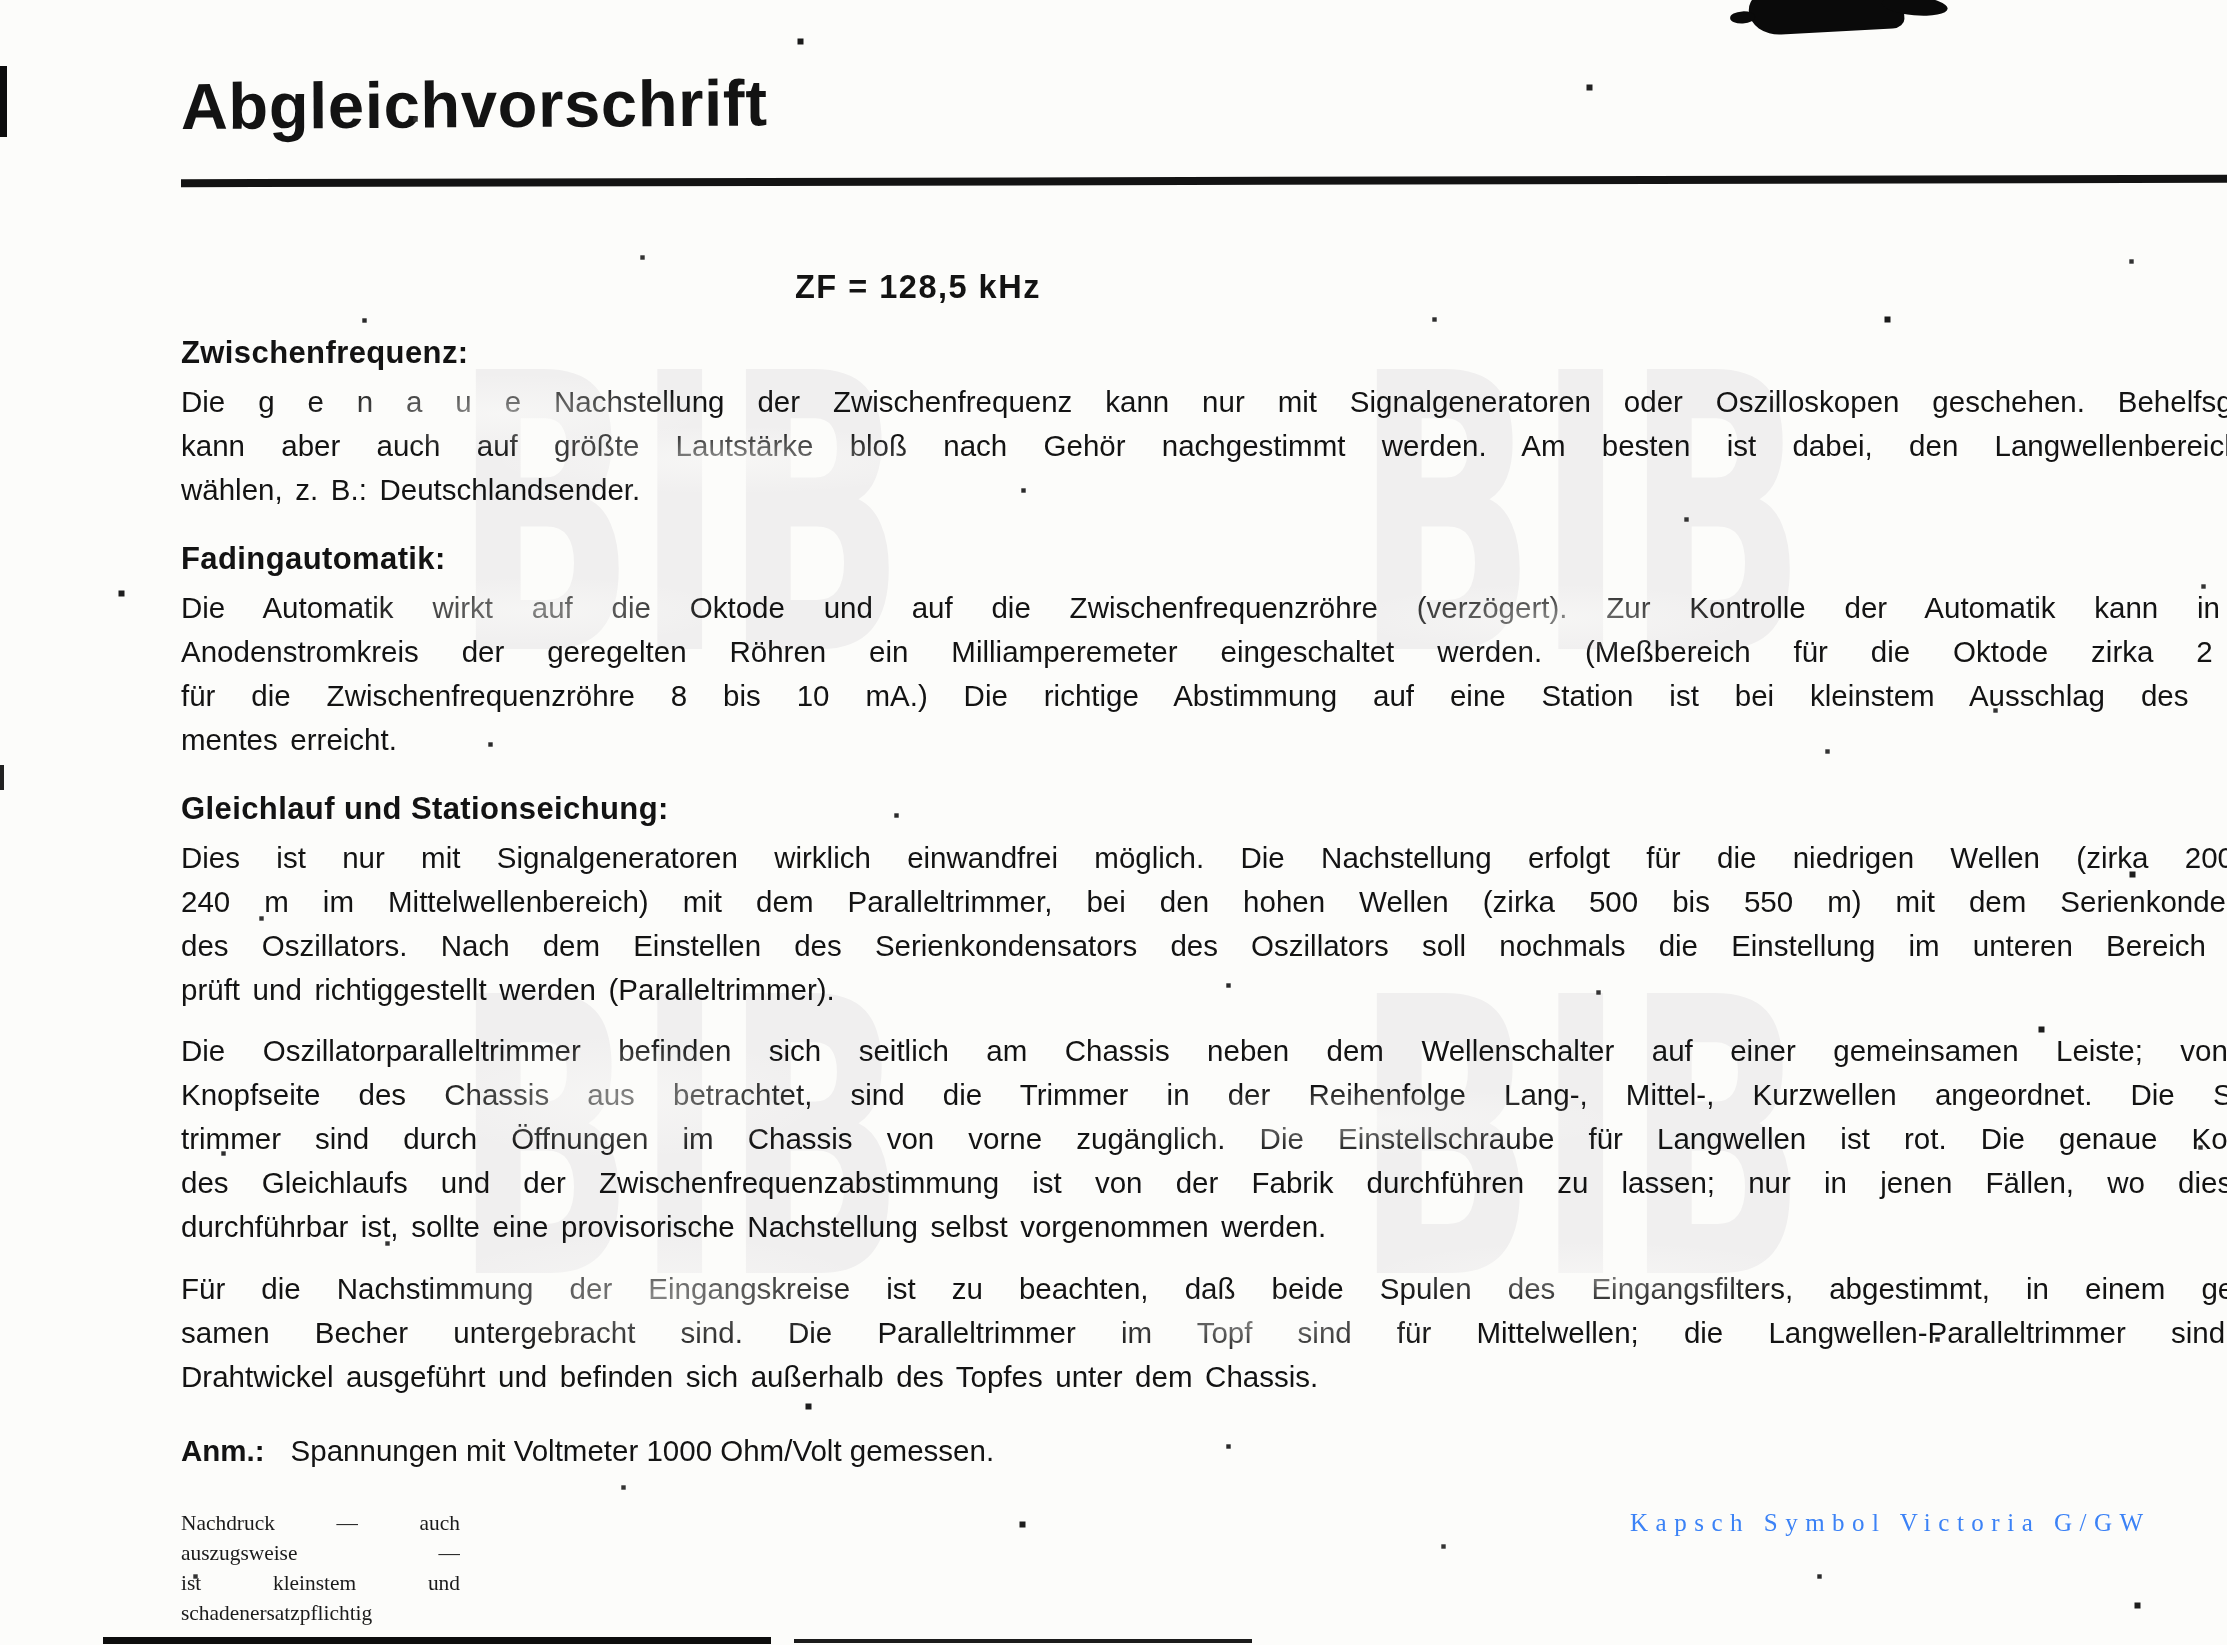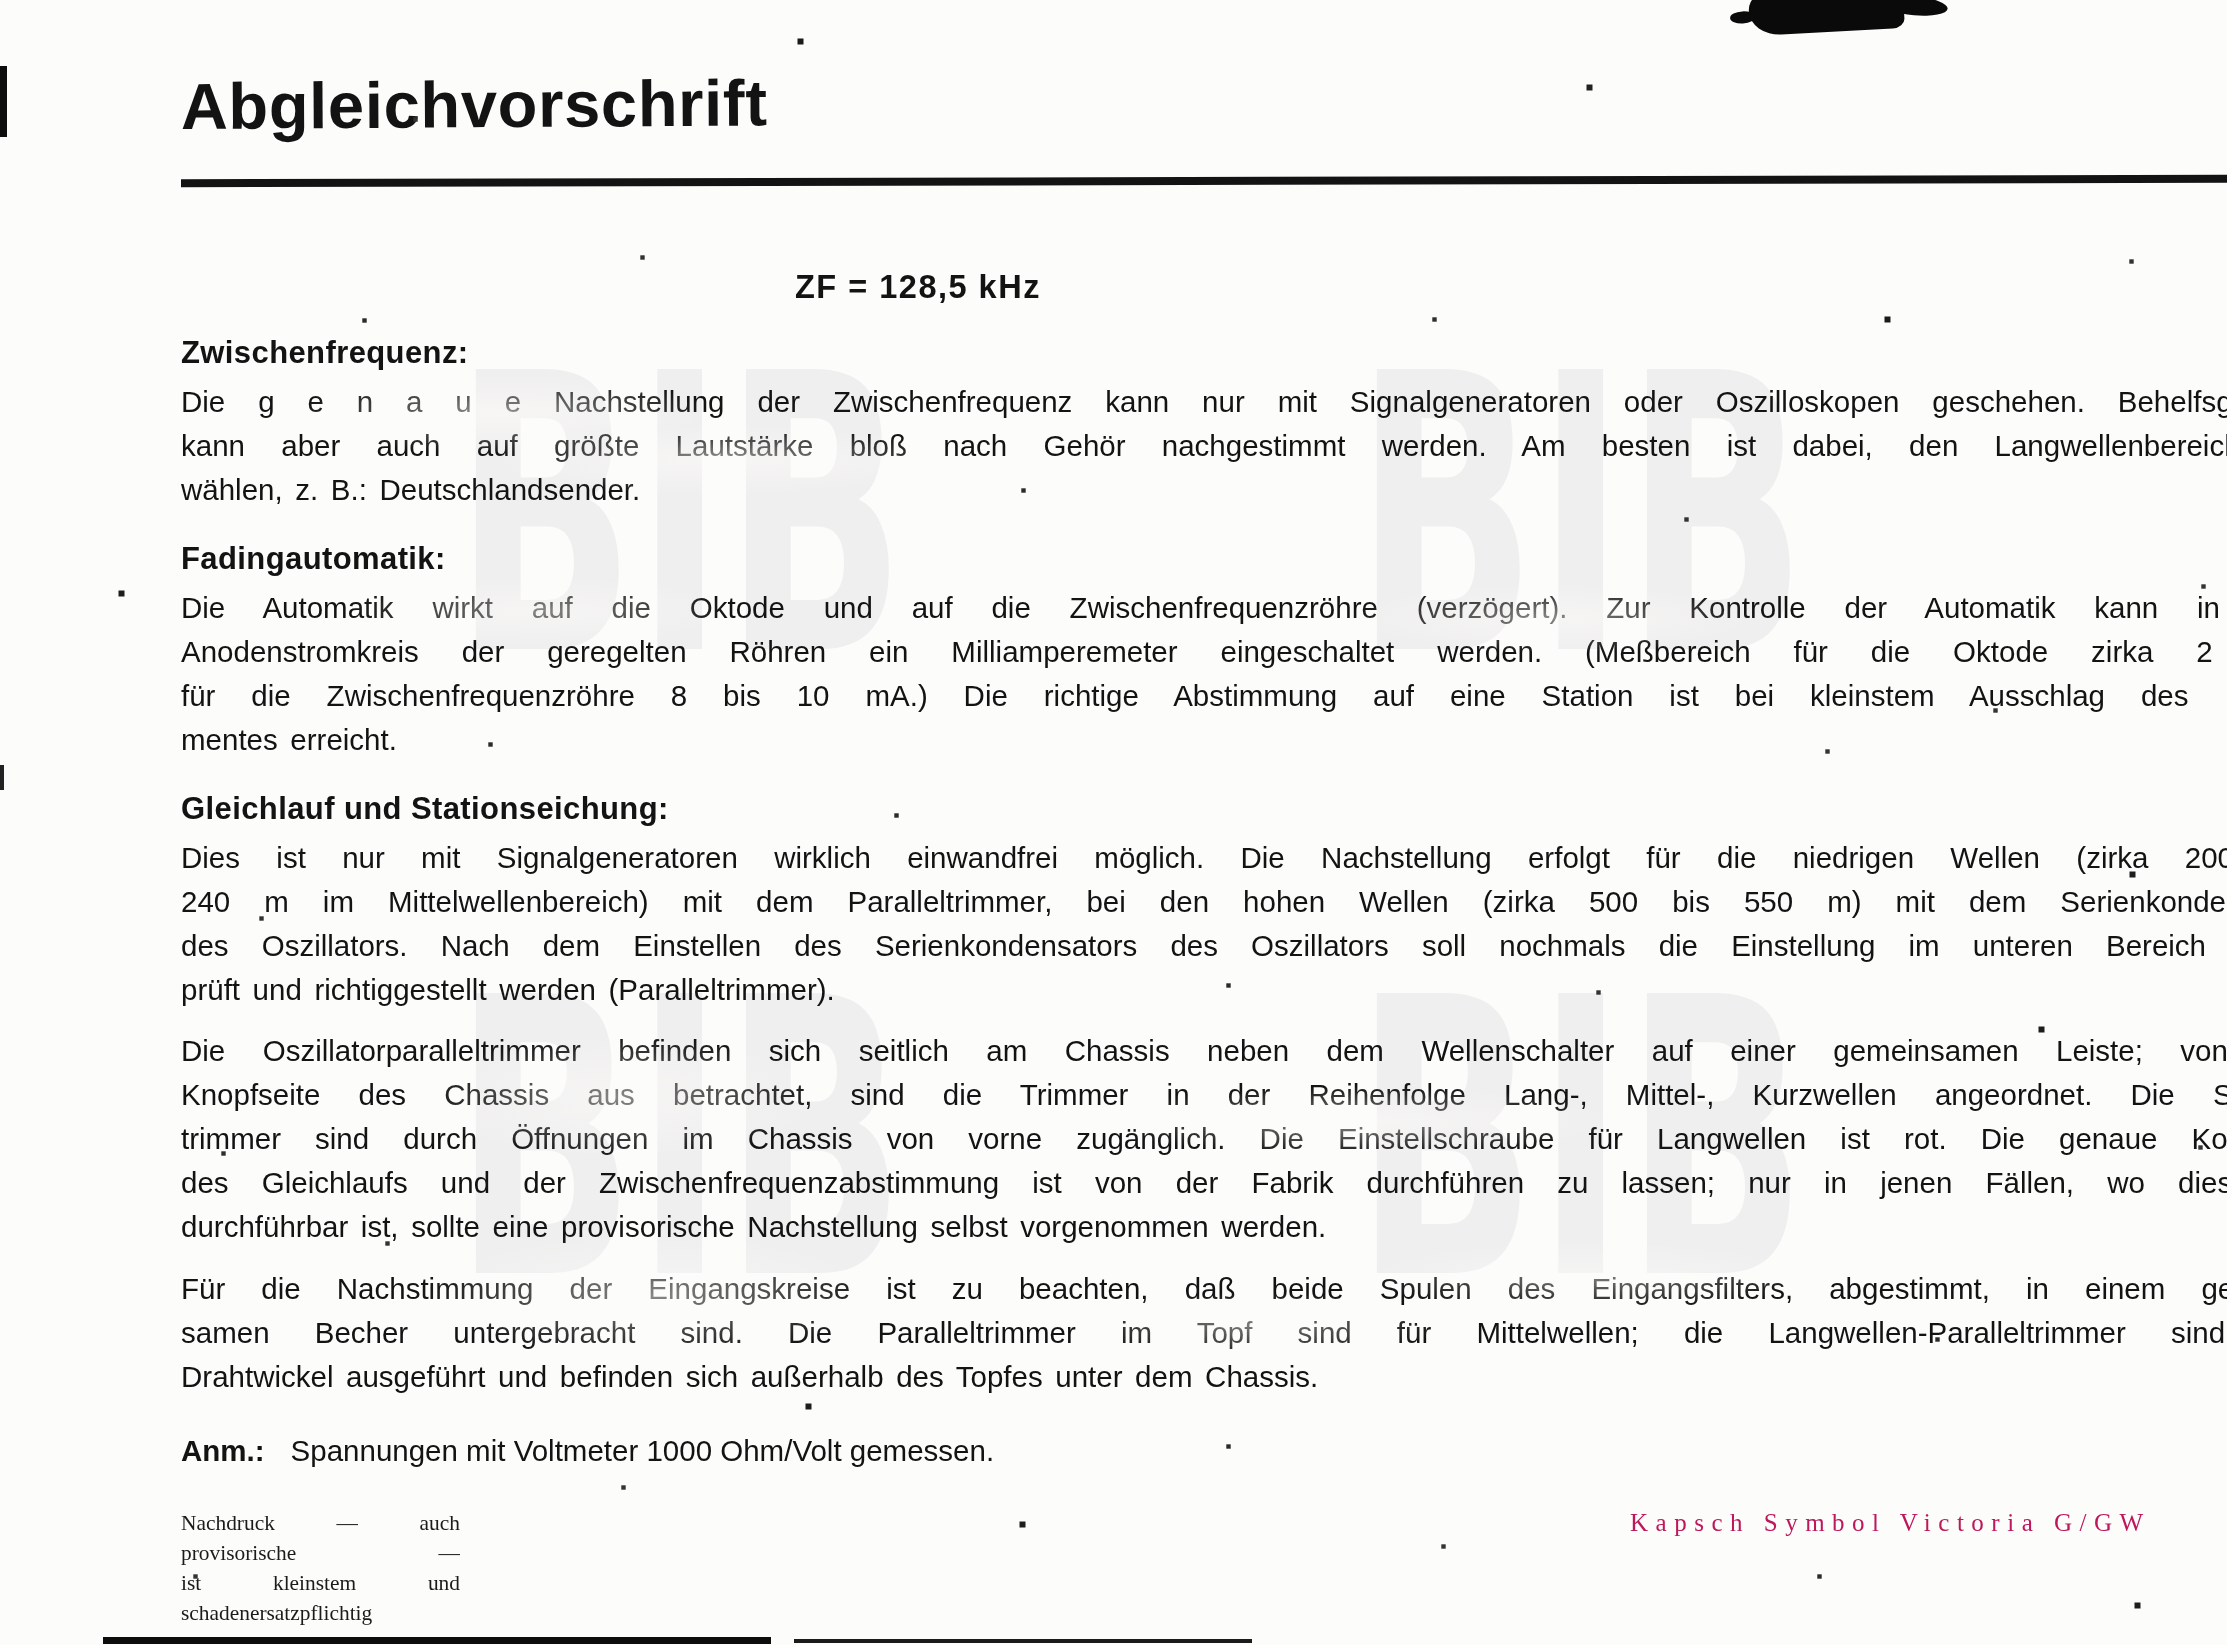--- a/index.html
+++ b/index.html
@@ -53,21 +53,21 @@
   }
   .note-label{font-weight:700;margin-right:26px;}
   .doc-footer{
     position:relative;margin-top:38px;height:89px;width:2127px;
     font-family:"Liberation Serif","DejaVu Serif",serif;
   }
   .footer-left{width:279px;font-size:21.4px;line-height:30px;color:#1b1b1b;}
   .footer-left .fline{text-align:justify;text-align-last:justify;}
   .footer-right{
     position:absolute;left:1449px;top:1.5px;
-    font-size:25px;letter-spacing:0.30em;white-space:nowrap;color:#be185d;
+    font-size:25px;letter-spacing:0.30em;white-space:nowrap;color:#3b82f6;
   }
   
   .watermark{
     position:absolute;z-index:1;
     font-family:"DejaVu Sans","Liberation Sans",sans-serif;
     font-weight:700;font-size:384px;line-height:295px;
     color:var(--watermark);
     transform:scaleX(0.62);transform-origin:left top;
     user-select:none;
   }
@@ -163,21 +163,21 @@
           <div class="bline last">Drahtwickel ausgeführt und befinden sich außerhalb des Topfes unter dem Chassis.</div>
         </div>
       </div>
 
     <div class="note-line">
       <span class="note-label">Anm.:</span><span>Spannungen mit Voltmeter 1000 Ohm/Volt gemessen.</span>
     </div>
 
     <div class="doc-footer">
       <div class="footer-left">
-        <div class="fline">Nachdruck — auch provisorische —</div>
+        <div class="fline">Nachdruck — auch auszugsweise —</div>
         <div class="fline">ist kleinstem und schadenersatzpflichtig</div>
       </div>
       <div class="footer-right">Kapsch Symbol Victoria G/GW</div>
     </div>
   </div>
 
   <div class="fade f1"></div>
   <div class="fade f2"></div>
   <div class="fade f3"></div>
   <div class="fade f4"></div>

